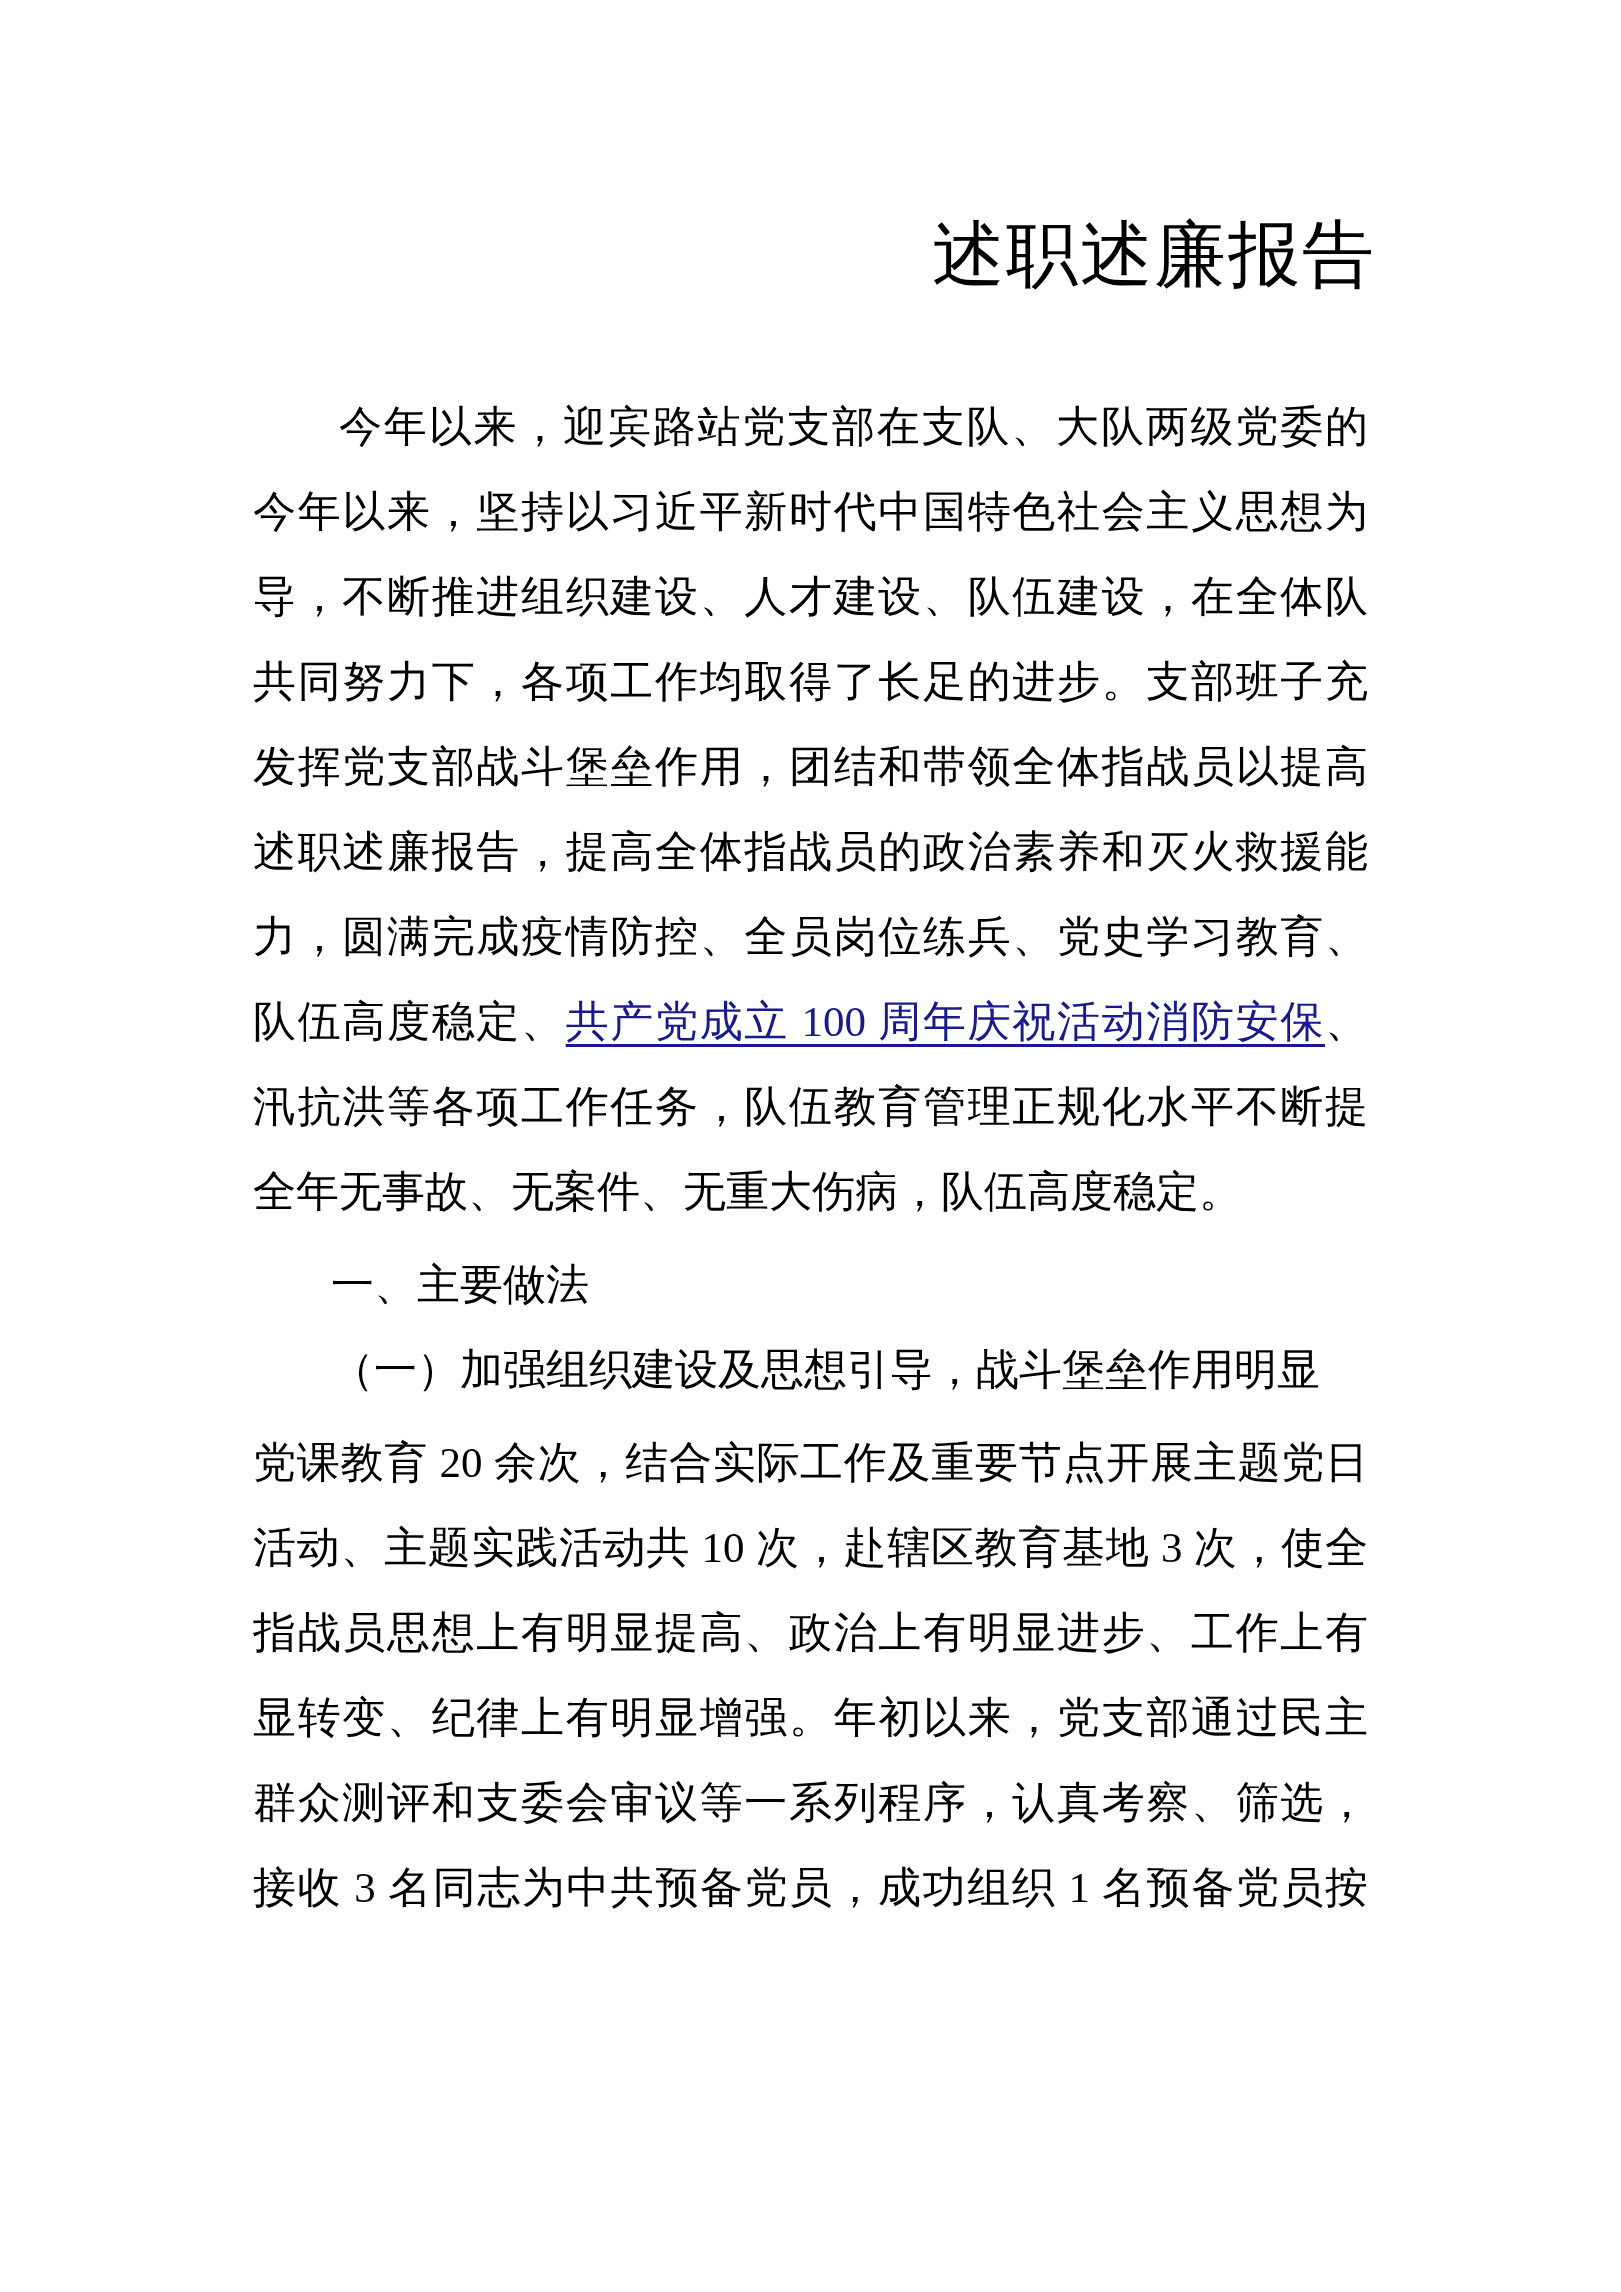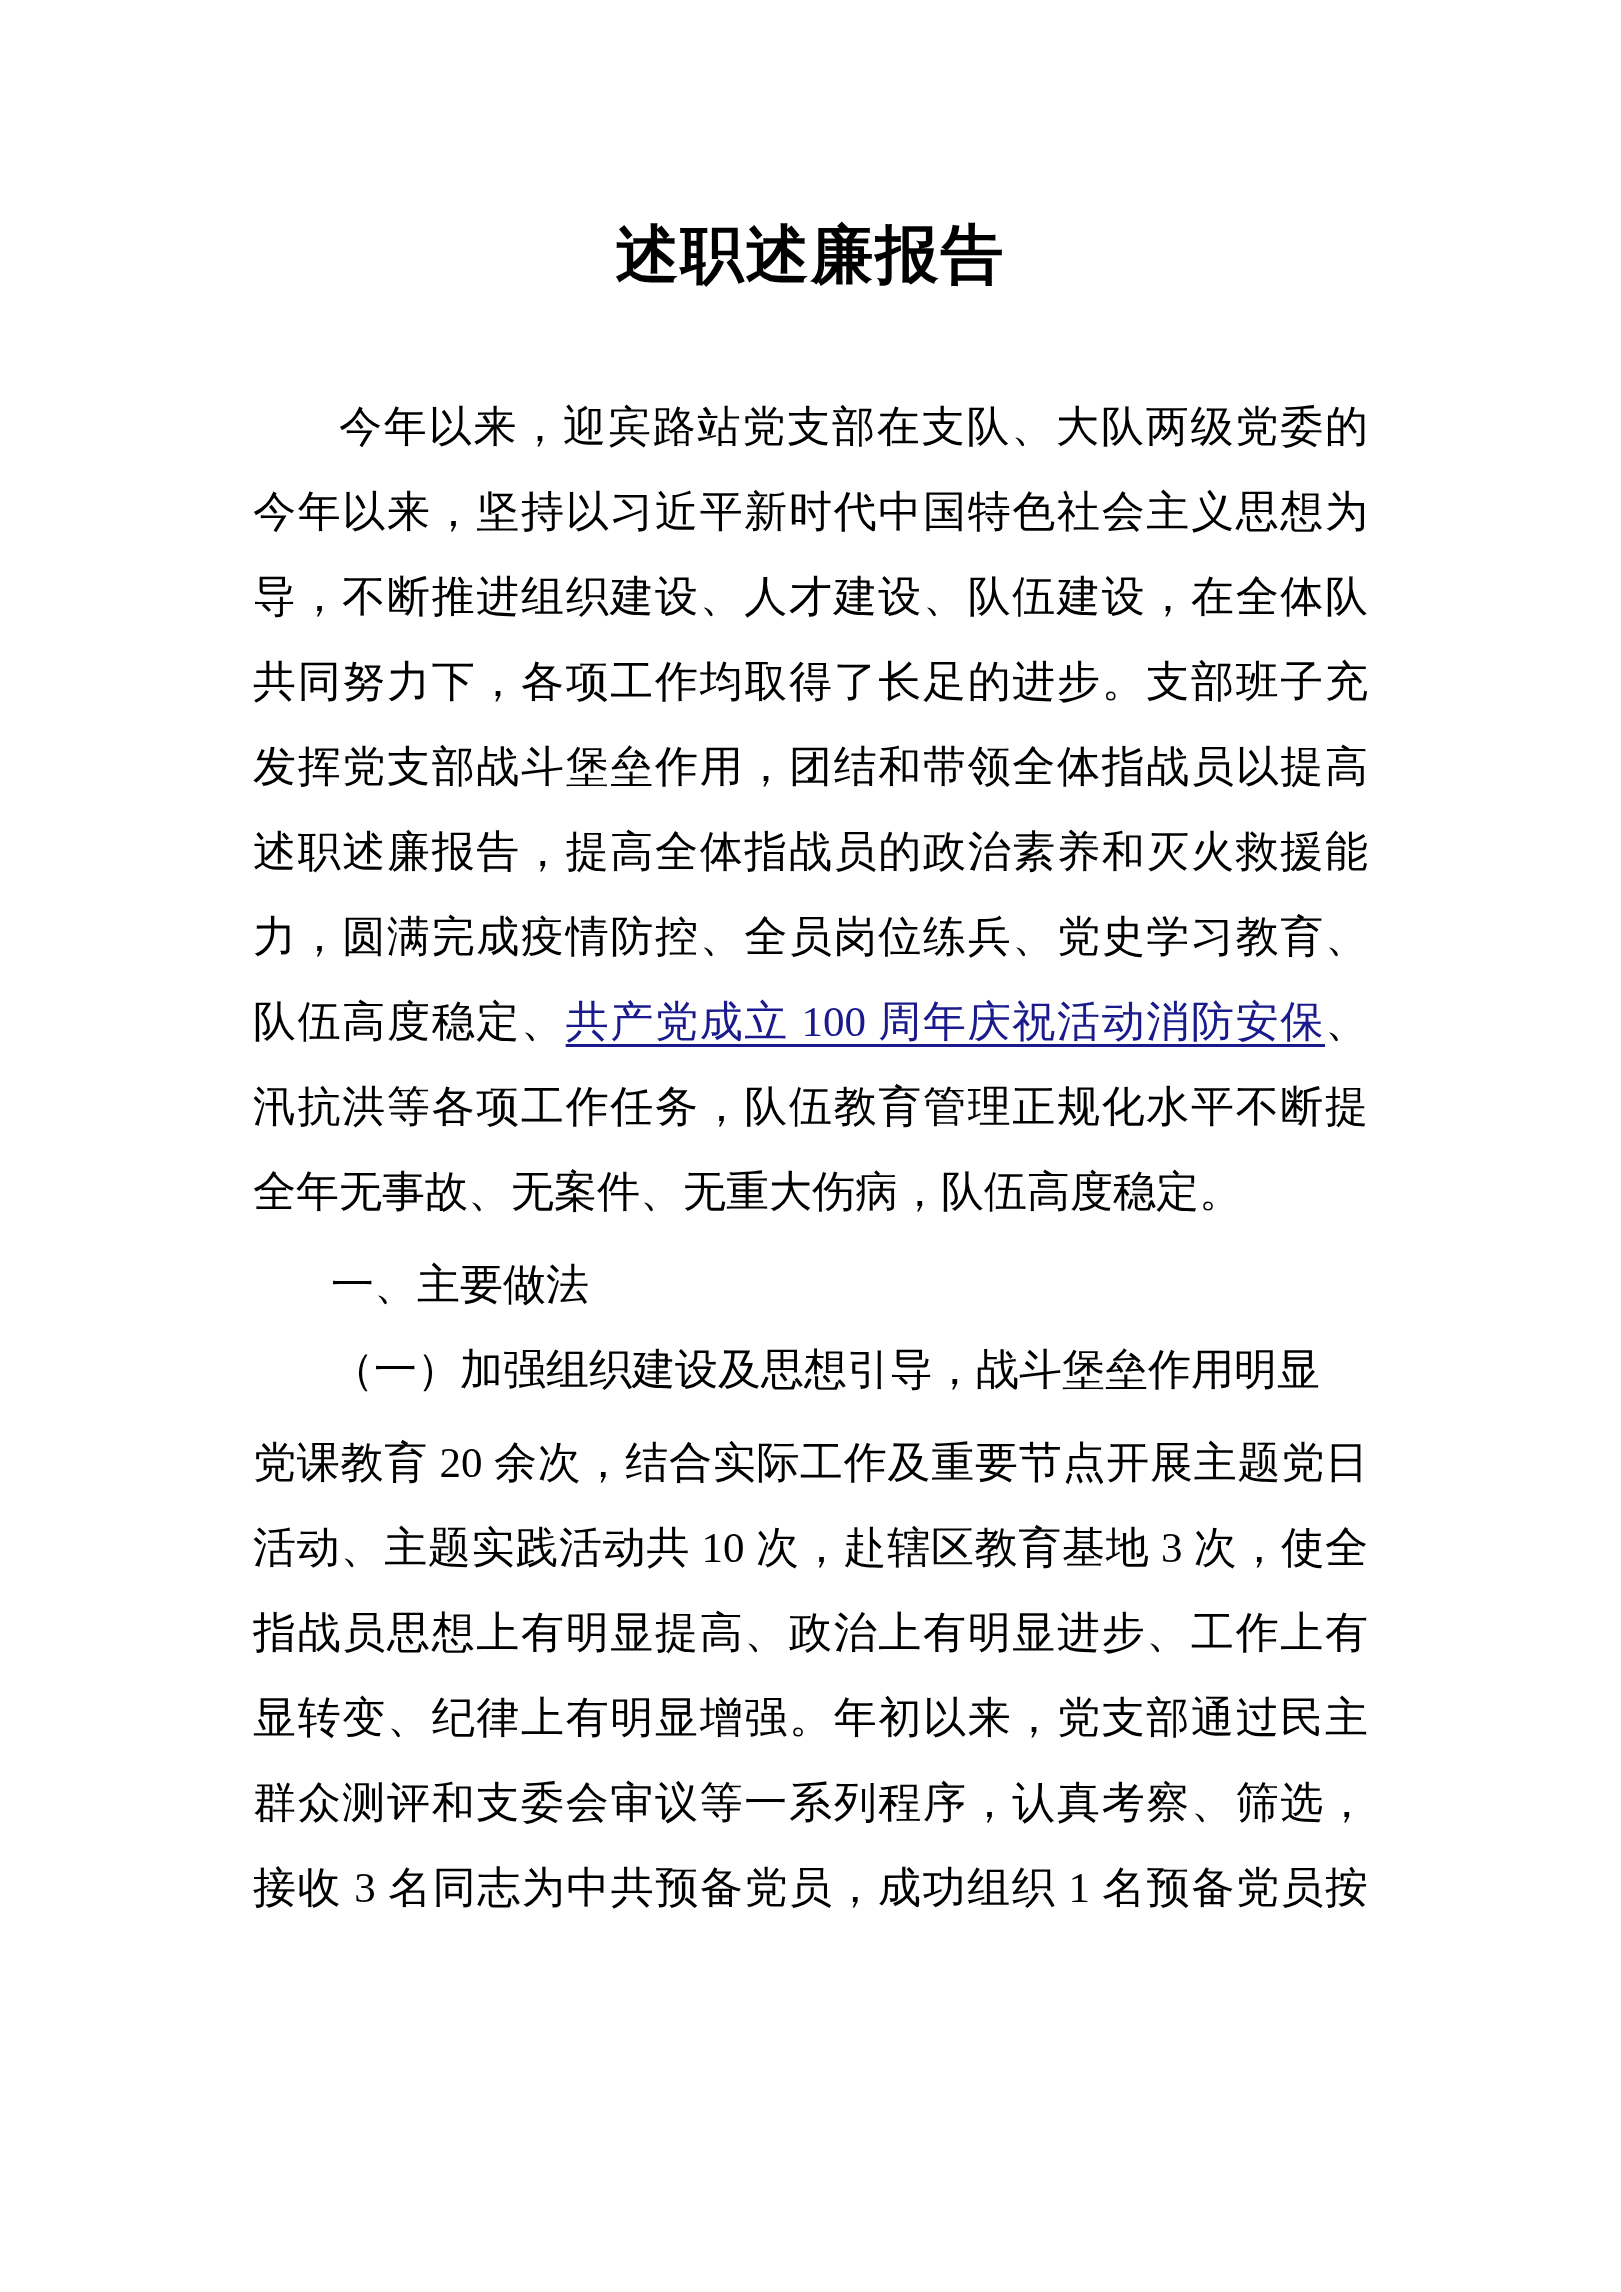--- a/index.html
+++ b/index.html
@@ -15,24 +15,24 @@
     margin: 0;
     padding: 196px 245px 0 245px;
     background: var(--page-bg, #ffffff);
     color: var(--text-color, #000000);
     
     font-family: "Liberation Serif", "Liberation Sans", sans-serif;
     overflow: hidden;
   }
   .title {
     margin: 0 0 70px 0;
-    font-size: 63px;
+    font-size: 72px;
     line-height: 118px;
-    font-weight: 700;
-    text-align: center;
+    font-weight: 400;
+    text-align: right;
     letter-spacing: 2px;
   }
   .paragraph {
     margin: 8px;
   }
   .line {
     font-size: 43px;
     line-height: 85px;
     height: 85px;
     overflow: hidden;

